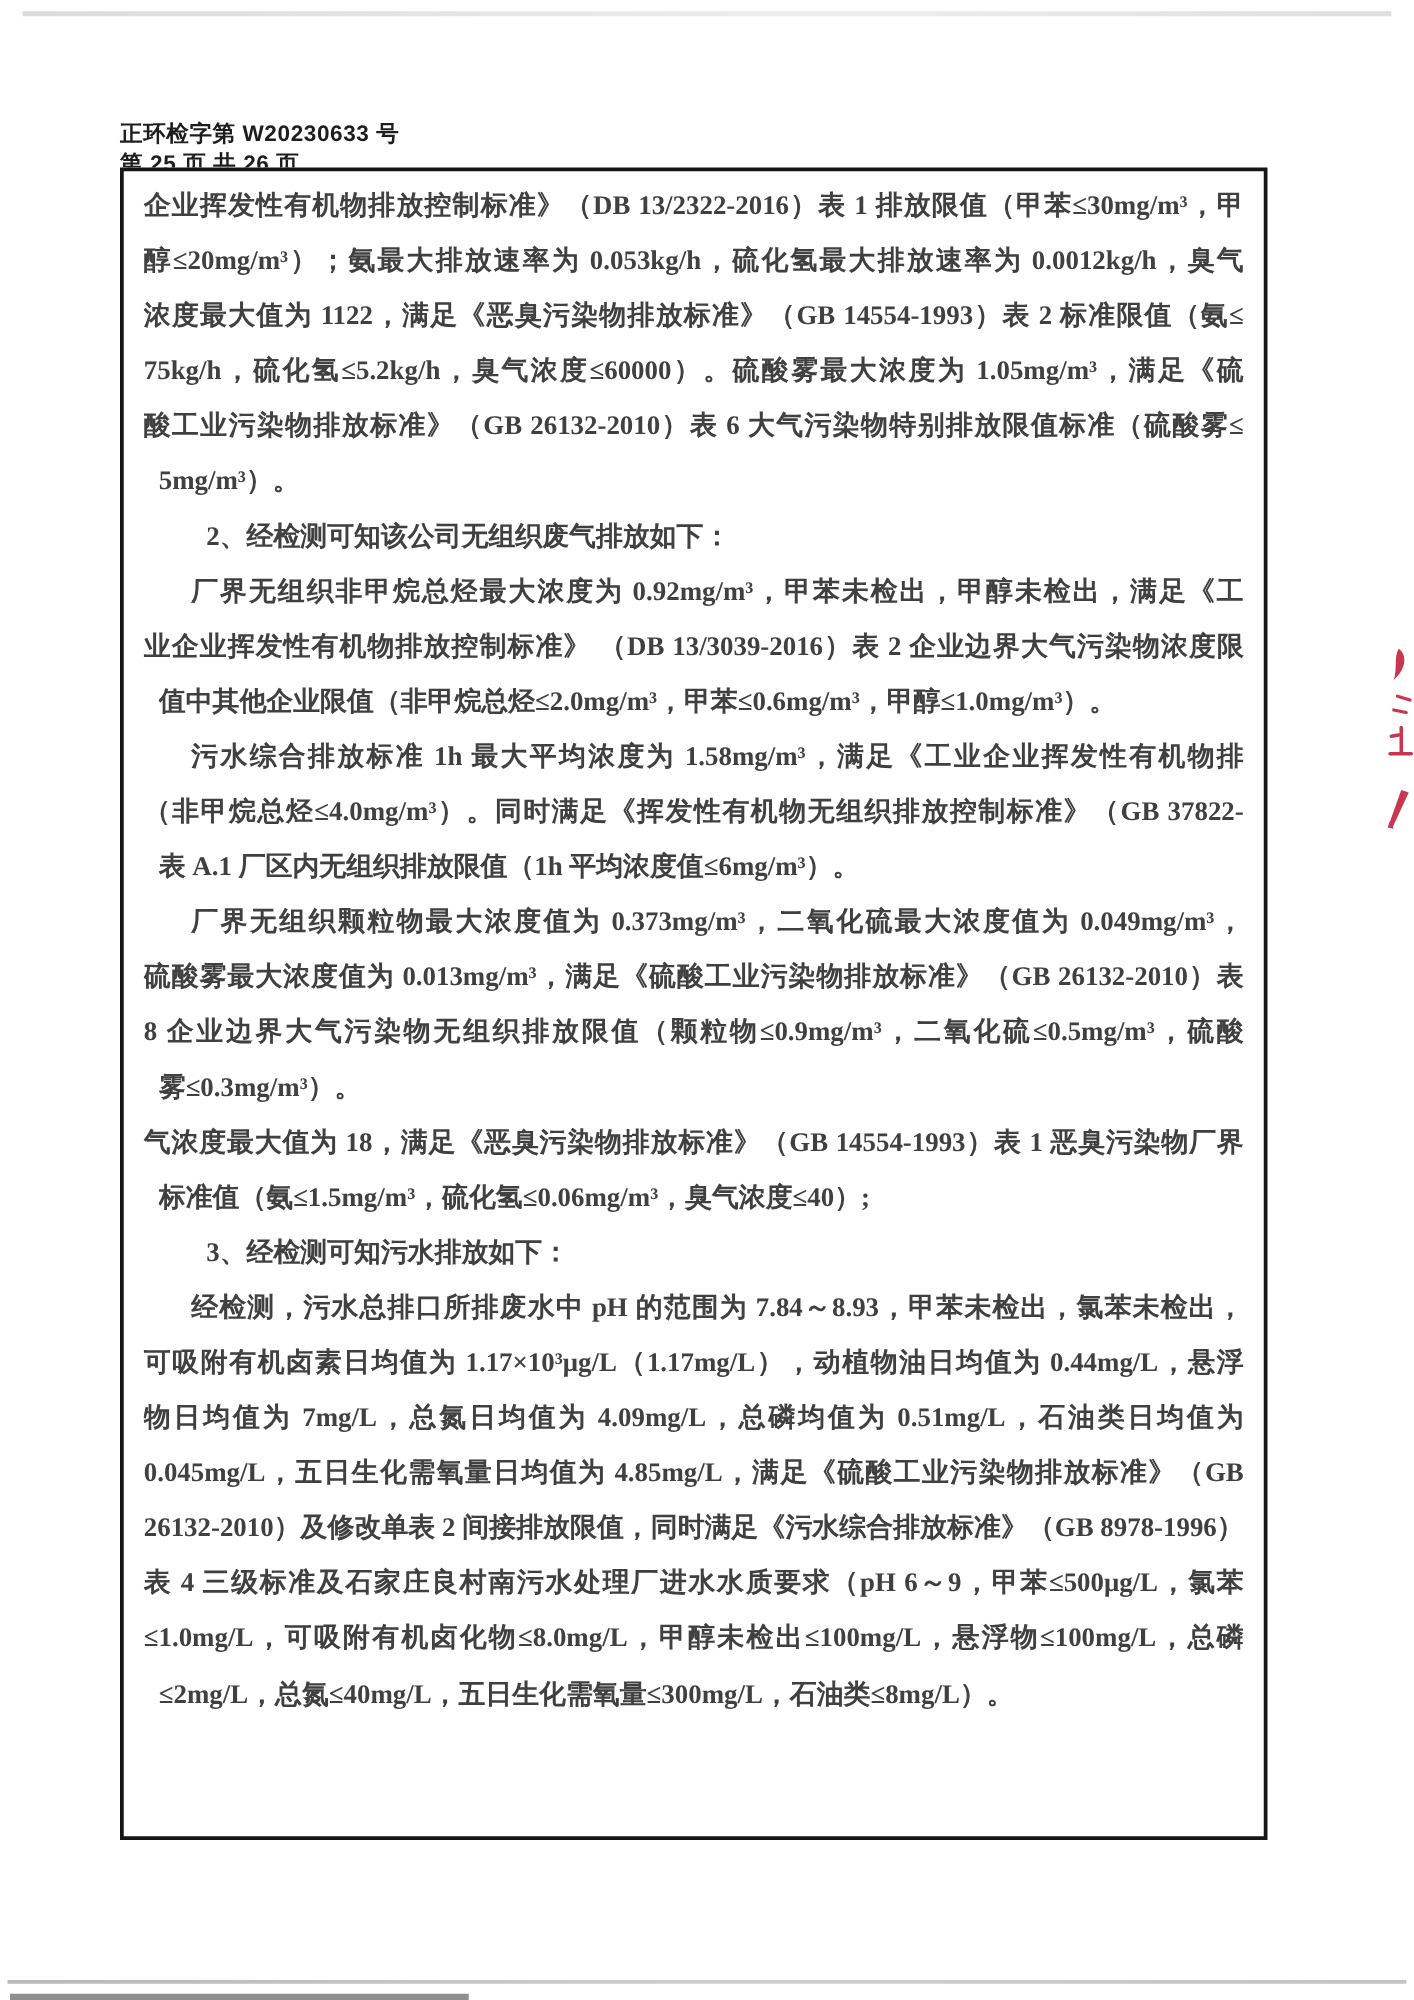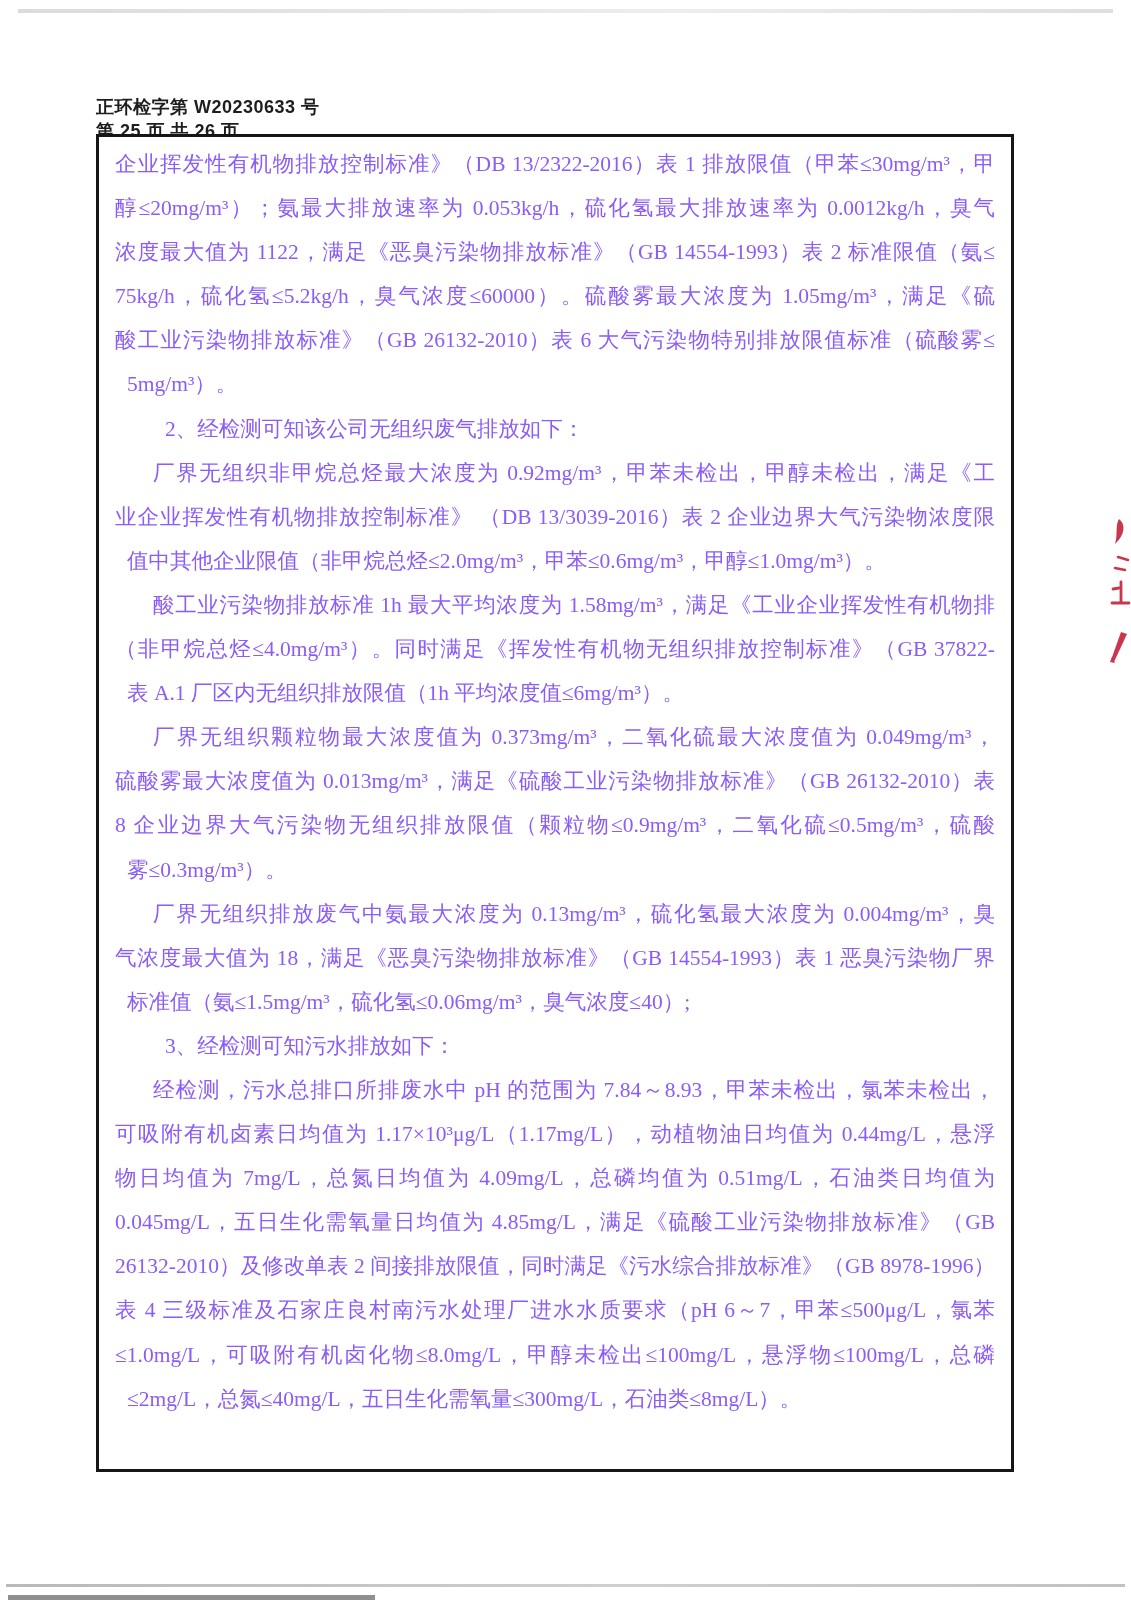--- a/index.html
+++ b/index.html
@@ -29,23 +29,23 @@
     font-size:18px;font-weight:600;color:#1d1d1d;letter-spacing:.5px;flex-direction:column;
   }
   
   .content-box{
     position:absolute;left:96px;top:134px;width:918px;height:1338px;
     box-sizing:border-box;border:3px solid #161616;background:#ffffff;
     padding:5px 16px 0 16px;
   }
   .line{
     font-size:21.5px;line-height:44.1px;height:44.1px;overflow:hidden;
-    color:#8b5cf6;
+    color:#404040;
     text-align:justify;text-align-last:justify;text-justify:inter-character;
-    white-space:normal;font-weight:400;
+    white-space:normal;font-weight:700;
   }
   .line.indent{text-indent:38px;}
   .line.para-end{text-align-last:left;margin-left:12px;}
   
   .red-marks{position:absolute;left:1098px;top:510px;width:33px;height:160px;}
 </style>
 </head>
 <body>
 
 <div class="page">
@@ -61,37 +61,36 @@
       <div class="line">企业挥发性有机物排放控制标准》（DB 13/2322-2016）表 1 排放限值（甲苯≤30mg/m³，甲</div>
       <div class="line">醇≤20mg/m³）；氨最大排放速率为 0.053kg/h，硫化氢最大排放速率为 0.0012kg/h，臭气</div>
       <div class="line">浓度最大值为 1122，满足《恶臭污染物排放标准》（GB 14554-1993）表 2 标准限值（氨≤</div>
       <div class="line">75kg/h，硫化氢≤5.2kg/h，臭气浓度≤60000）。硫酸雾最大浓度为 1.05mg/m³，满足《硫</div>
       <div class="line">酸工业污染物排放标准》（GB 26132-2010）表 6 大气污染物特别排放限值标准（硫酸雾≤</div>
       <div class="line para-end">5mg/m³）。</div>
       <div class="line indent para-end">2、经检测可知该公司无组织废气排放如下：</div>
       <div class="line indent">厂界无组织非甲烷总烃最大浓度为 0.92mg/m³，甲苯未检出，甲醇未检出，满足《工</div>
       <div class="line">业企业挥发性有机物排放控制标准》 （DB 13/3039-2016）表 2 企业边界大气污染物浓度限</div>
       <div class="line para-end">值中其他企业限值（非甲烷总烃≤2.0mg/m³，甲苯≤0.6mg/m³，甲醇≤1.0mg/m³）。</div>
-      <div class="line indent">酸工业污染物排放标准 1h 最大平均浓度为 1.58mg/m³，满足《工业企业挥发性有机物排</div>
+      <div class="line indent">污水综合排放标准 1h 最大平均浓度为 1.58mg/m³，满足《工业企业挥发性有机物排</div>
       <div class="line">（非甲烷总烃≤4.0mg/m³）。同时满足《挥发性有机物无组织排放控制标准》（GB 37822-2019）</div>
       <div class="line para-end">表 A.1 厂区内无组织排放限值（1h 平均浓度值≤6mg/m³）。</div>
       <div class="line indent">厂界无组织颗粒物最大浓度值为 0.373mg/m³，二氧化硫最大浓度值为 0.049mg/m³，</div>
       <div class="line">硫酸雾最大浓度值为 0.013mg/m³，满足《硫酸工业污染物排放标准》（GB 26132-2010）表</div>
       <div class="line">8 企业边界大气污染物无组织排放限值（颗粒物≤0.9mg/m³，二氧化硫≤0.5mg/m³，硫酸</div>
       <div class="line para-end">雾≤0.3mg/m³）。</div>
-      <div class="line indent">厂界无组织排放废气中氨最大浓度为 0.13mg/m³，硫化氢最大浓度为 0.004mg/m³，臭</div>
       <div class="line">气浓度最大值为 18，满足《恶臭污染物排放标准》（GB 14554-1993）表 1 恶臭污染物厂界</div>
       <div class="line para-end">标准值（氨≤1.5mg/m³，硫化氢≤0.06mg/m³，臭气浓度≤40）;</div>
       <div class="line indent para-end">3、经检测可知污水排放如下：</div>
       <div class="line indent">经检测，污水总排口所排废水中 pH 的范围为 7.84～8.93，甲苯未检出，氯苯未检出，</div>
       <div class="line">可吸附有机卤素日均值为 1.17×10³μg/L（1.17mg/L），动植物油日均值为 0.44mg/L，悬浮</div>
       <div class="line">物日均值为 7mg/L，总氮日均值为 4.09mg/L，总磷均值为 0.51mg/L，石油类日均值为</div>
       <div class="line">0.045mg/L，五日生化需氧量日均值为 4.85mg/L，满足《硫酸工业污染物排放标准》（GB</div>
       <div class="line">26132-2010）及修改单表 2 间接排放限值，同时满足《污水综合排放标准》（GB 8978-1996）</div>
-      <div class="line">表 4 三级标准及石家庄良村南污水处理厂进水水质要求（pH 6～7，甲苯≤500μg/L，氯苯</div>
+      <div class="line">表 4 三级标准及石家庄良村南污水处理厂进水水质要求（pH 6～9，甲苯≤500μg/L，氯苯</div>
       <div class="line">≤1.0mg/L，可吸附有机卤化物≤8.0mg/L，甲醇未检出≤100mg/L，悬浮物≤100mg/L，总磷</div>
       <div class="line para-end">≤2mg/L，总氮≤40mg/L，五日生化需氧量≤300mg/L，石油类≤8mg/L）。</div>
     </div>
 
   <svg class="red-marks" viewBox="0 0 33 160">
     <path d="M21 9 C28 14 27 25 17 34 C20 25 17 15 21 9 Z" fill="#c8374e"></path>
     <g stroke="#c8374e" stroke-width="2.6" stroke-linecap="round" fill="none">
       <path d="M20 47 L30 50"></path>
       <path d="M17 58 L27 60"></path>
     </g>

